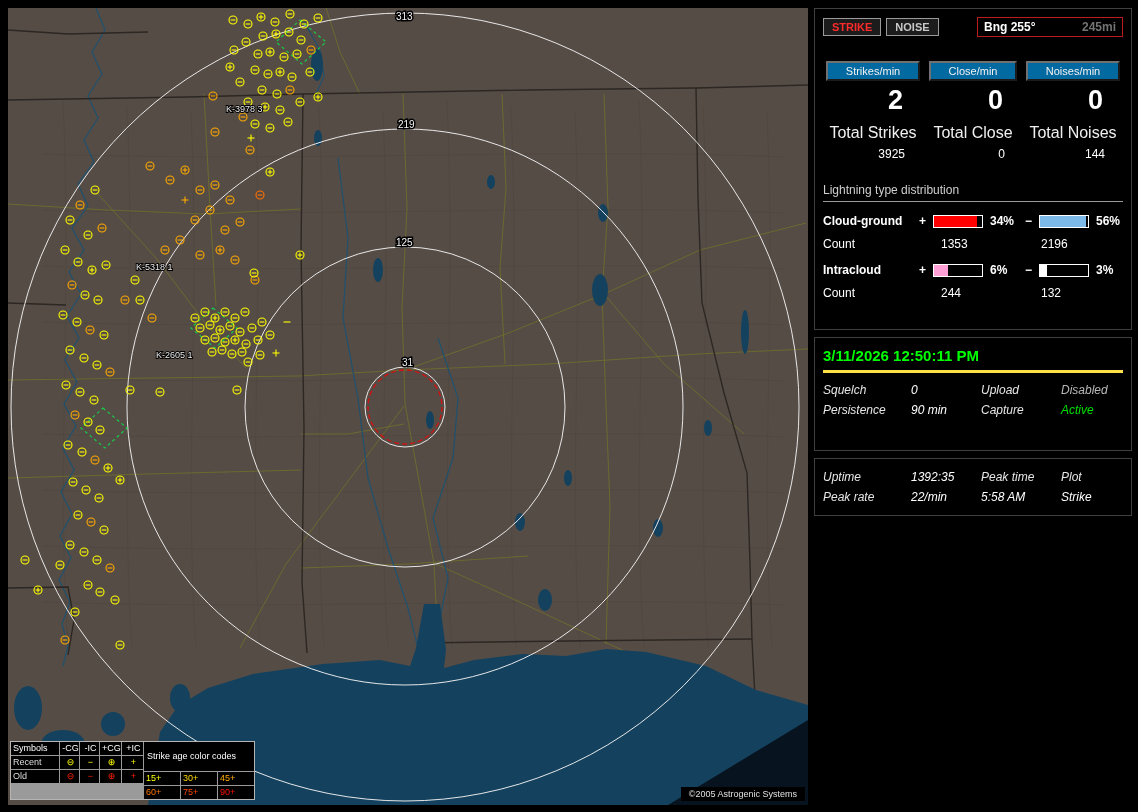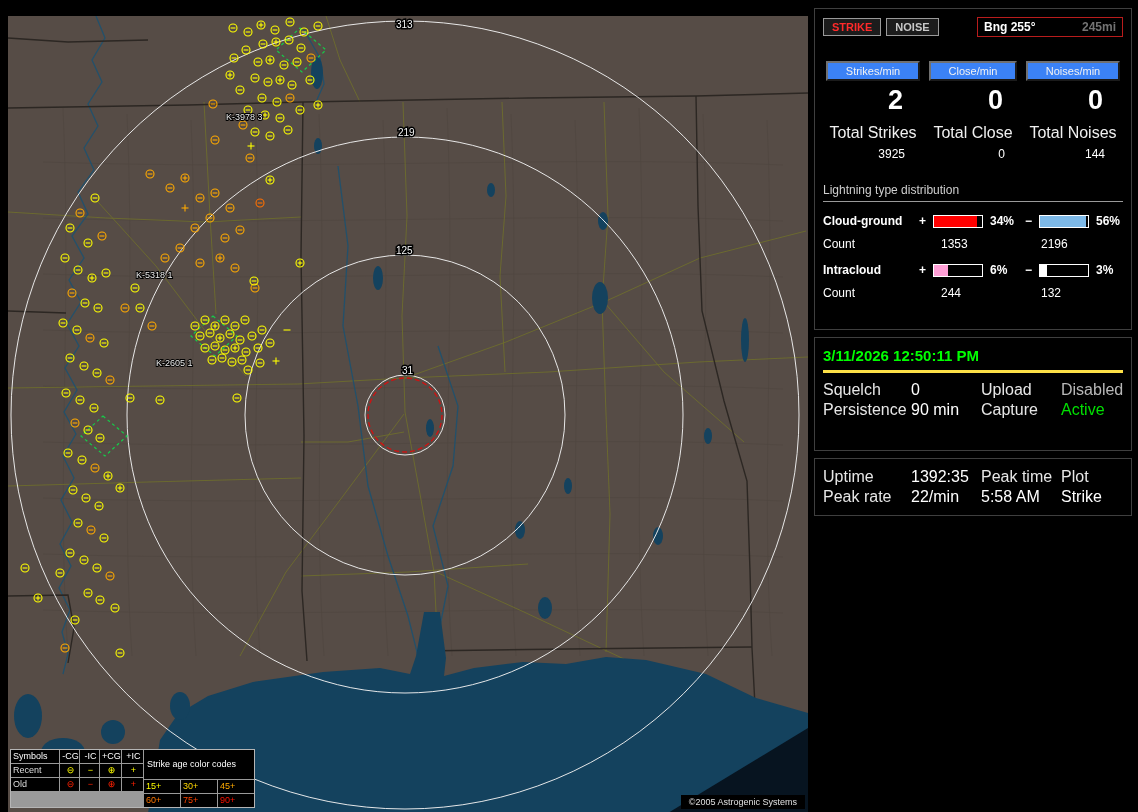--- a/index.html
+++ b/index.html
@@ -1,20 +1,20 @@
 <!DOCTYPE html>
 <html><head>
 <meta charset="utf-8">
 <style>
   html,body{margin:0;padding:0;background:#000;}
   body{width:1138px;height:812px;overflow:hidden;font-family:"Liberation Sans",sans-serif;position:relative;}
   .screen{position:absolute;inset:0;background:#000;}
 
   
-  .map-panel{position:absolute;left:8px;top:8px;width:800px;height:797px;background:#22c55e;overflow:hidden;margin-top:8px;}
+  .map-panel{position:absolute;left:8px;top:8px;width:800px;height:797px;background:#22c55e;overflow:hidden;}
   #map-svg{display:block;}
 
   .legend{position:absolute;left:2px;bottom:5px;background:#9a9a9a;border:1px solid #b5b5b5;display:flex;gap:1px;font-size:9px;line-height:13px;}
   .legend-left{display:grid;grid-template-columns:48px 19px 19px 21px 21px;grid-auto-rows:13px;gap:1px;background:#9a9a9a;}
   .lg-cell{background:#000;color:#fff;padding-left:2px;white-space:nowrap;overflow:hidden;}
   .legend-right{display:flex;flex-direction:column;gap:1px;background:#9a9a9a;width:110px;}
   .legend-age-header{background:#000;color:#fff;height:13px;padding:8px 3px;white-space:nowrap;}
   .legend-age-grid{display:grid;grid-template-columns:1fr 1fr 1fr;grid-auto-rows:13px;gap:1px;background:#9a9a9a;flex:1;}
   .copyright{position:absolute;right:3px;bottom:4px;background:#000;color:#e0e0e0;font-size:9px;padding:2px 8px;}
 
@@ -27,38 +27,38 @@
 
   .controls-row{display:flex;align-items:center;height:20px;}
   .btn{font-size:11px;font-weight:bold;padding:2px 8px;background:#1c1c1c;border:1px solid #9a9a9a;color:#c8c8c8;margin-right:5px;font-family:inherit;cursor:pointer;}
   .btn.strike{color:#ff2a2a;}
   .bng-box{margin-left:auto;width:132px;border:1px solid #b91c1c;background:#000;display:flex;justify-content:space-between;align-items:center;padding:2px 6px;font-size:12px;font-weight:bold;}
   .bng-label{color:#fff;}
   .bng-dist{color:#737373;}
 
   .rates-row{display:grid;grid-template-columns:1fr 1fr 1fr;margin-top:24px;}
   .rate-col{text-align:center;}
-  .rate-btn{font-size:11px;padding:2px 18px;background:#3b82f6;border:2px outset #707070;color:#f2f2f2;font-family:inherit;cursor:pointer;}
+  .rate-btn{font-size:11px;padding:2px 18px;background:#0369a1;border:2px outset #707070;color:#f2f2f2;font-family:inherit;cursor:pointer;}
   .rate-value{font-size:27px;font-weight:bold;margin-top:4px;text-align:right;padding-right:20px;}
   .rate-total-label{font-size:16px;margin-top:8px;color:#f0f0f0;}
   .rate-total-value{font-size:12px;margin-top:5px;text-align:right;padding-right:18px;}
 
   .dist-title{margin-top:22px;font-size:12px;color:#cfcfcf;border-bottom:1px solid #9a9a9a;padding-bottom:4px;}
   .dist-row{display:grid;grid-template-columns:96px 14px 52px 40px 14px 52px 34px;align-items:center;margin-top:12px;font-size:12px;}
   .dist-label{font-weight:bold;}
   .dist-sign{font-weight:bold;}
   .bar{width:48px;height:11px;border:1px solid #fff;background:#000;}
   .bar-fill{height:100%;width:0;}
   .dist-pct{font-weight:bold;padding-left:5px;}
   .count-row{display:grid;grid-template-columns:96px 106px 1fr;font-size:12px;margin-top:9px;}
   .count-plus{padding-left:22px;}
   .count-minus{padding-left:16px;}
 
   .datetime{color:#00ff00;font-size:15px;font-weight:bold;padding:1px 0 6px;border-bottom:3px solid #fde047;margin-bottom:7px;}
-  .status-row,.uptime-row{display:grid;grid-template-columns:88px 70px 80px 1fr;font-size:16px;height:20px;align-items:center;}
+  .status-row,.uptime-row{display:grid;grid-template-columns:88px 70px 80px 1fr;font-size:12px;height:20px;align-items:center;font-style:italic;}
   .s-label{color:#e6e6e6;}
   .s-val{color:#fff;}
 </style>
 </head>
 <body>
 
 <div class="screen">
 
   <div class="map-panel">
     <svg id="map-svg" width="800" height="797" viewBox="0 0 800 797">

